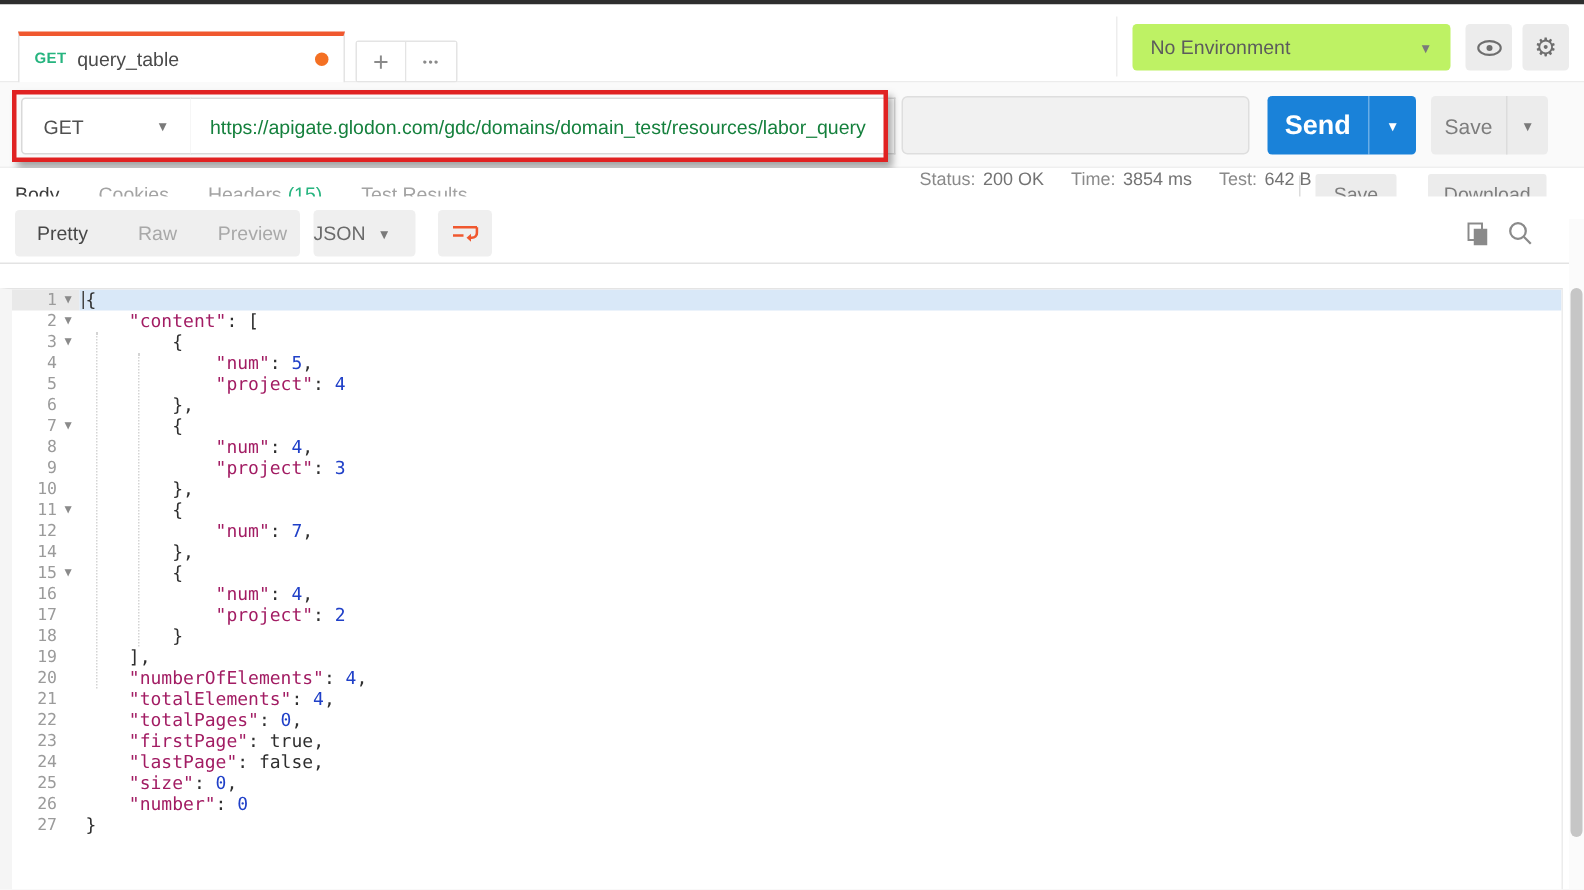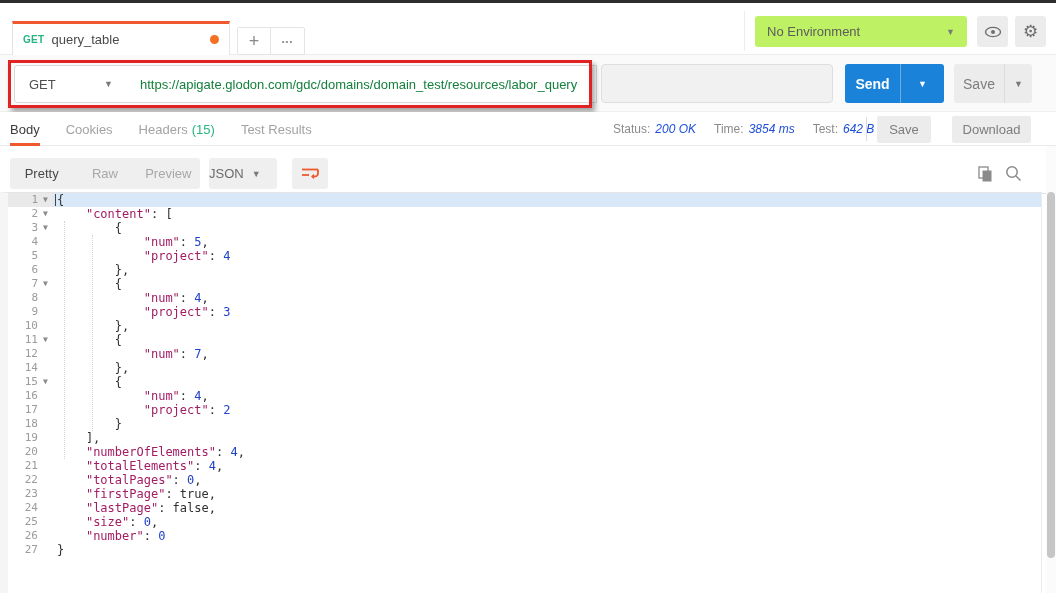--- a/index.html
+++ b/index.html
@@ -38,49 +38,49 @@
              border-radius:3px 0 0 3px;display:flex;align-items:center;padding:0 14px;font-size:13px;color:#4f4f4f;}
   .method-dd .chev{margin-left:auto;}
   .url-input{position:absolute;left:127px;top:10px;width:470px;height:38px;background:#fff;border:1px solid #d9d9d9;
              border-left:none;display:flex;align-items:center;padding:0 13px;font-size:13px;color:#15803d;
              white-space:nowrap;overflow:hidden;}
   .url-stub{position:absolute;left:601px;top:9px;width:232px;height:39px;background:#f1f1f1;border:1px solid #dedede;border-radius:4px;}
   .annotation{position:absolute;left:8px;top:5px;width:584px;height:48px;border:3px solid #e02222;
               box-shadow:3px 4px 5px rgba(0,0,0,.35);pointer-events:none;}
   .send-btn{position:absolute;left:845px;top:9px;width:99px;height:39px;background:#1a82d9;border-radius:3px;
             display:flex;color:#fff;}
-  .send-btn .lbl{width:56px;display:flex;align-items:center;justify-content:center;font-size:14px;font-weight:bold;
+  .send-btn .lbl{width:68px;display:flex;align-items:center;justify-content:center;font-size:18px;font-weight:bold;
                  border-right:1px solid rgba(255,255,255,.35);}
   .send-btn .dd{flex:1;display:flex;align-items:center;justify-content:center;}
   .send-btn .chev{color:#fff;}
   .save-btn{position:absolute;left:954px;top:9px;width:78px;height:39px;background:#ececec;border-radius:3px;
             display:flex;color:#7d7d7d;}
   .save-btn .lbl{width:51px;display:flex;align-items:center;justify-content:center;font-size:14px;
                  border-right:1px solid #dcdcdc;}
   .save-btn .dd{flex:1;display:flex;align-items:center;justify-content:center;}
 
   
   .meta-row{position:absolute;left:0;top:112px;width:1056px;height:34px;background:#fff;border-bottom:1px solid #eaeaea;}
   .resp-tabs{position:absolute;left:10px;top:0;height:34px;display:flex;align-items:flex-end;font-size:13px;}
   .resp-tab{margin-right:0;color:#a3a3a3;padding:0 0;height:34px;display:flex;align-items:center;position:relative;}
   .resp-tab + .resp-tab{margin-left:26px;}
   .resp-tab.active{color:#3b3b3b;}
   .resp-tab.active::after{content:"";position:absolute;left:0;bottom:0;height:3px;width:100%;background:#f0582f;}
   .resp-tab .count{color:#26b47f;margin-left:4px;}
-  .meta-stats{position:absolute;left:613px;top:0;height:34px;display:flex;align-items:center;font-size:12px;color:#8a8a8a;}
-  .meta-stats .val{color:#1d4ed8;margin-left:5px;font-style:italic;}
+  .meta-stats{position:absolute;left:613px;top:0;height:34px;display:flex;font-size:12px;color:#8a8a8a;}
+  .meta-stats .val{color:#737373;margin-left:5px;}
   .meta-stats .pair{margin-right:18px;display:flex;}
   .meta-divider{position:absolute;left:866px;top:5px;height:24px;width:1px;background:#dcdcdc;}
   .mini-btn{position:absolute;top:4px;height:27px;background:#ececec;border-radius:2px;display:flex;align-items:center;
             justify-content:center;font-size:13px;color:#7d7d7d;}
   .mini-btn.save2{left:877px;width:54px;}
   .mini-btn.download{left:952px;width:79px;}
 
   
-  .view-row{position:absolute;left:0;top:149px;width:1056px;height:45px;background:#fff;border-bottom:1px solid #e3e3e3;}
+  .view-row{position:absolute;left:0;top:131px;width:1056px;height:45px;background:#fff;border-bottom:1px solid #e3e3e3;}
   .seg{position:absolute;left:10px;top:9px;width:190px;height:31px;background:#efefef;border-radius:3px;
        display:flex;align-items:center;font-size:13px;}
   .seg .mode{flex:1;text-align:center;color:#a8a8a8;}
   .seg .mode.active{color:#484848;}
   .lang-dd{position:absolute;left:209px;top:9px;width:68px;height:31px;background:#efefef;border-radius:3px;
            display:flex;align-items:center;justify-content:flex-start;font-size:13px;color:#6b6b6b;gap:8px;}
   .wrap-btn{position:absolute;left:292px;top:9px;width:36px;height:31px;background:#efefef;border-radius:3px;
             display:flex;align-items:center;justify-content:center;}
   .right-icons{position:absolute;left:978px;top:9px;height:31px;display:flex;align-items:center;gap:12px;}
 

